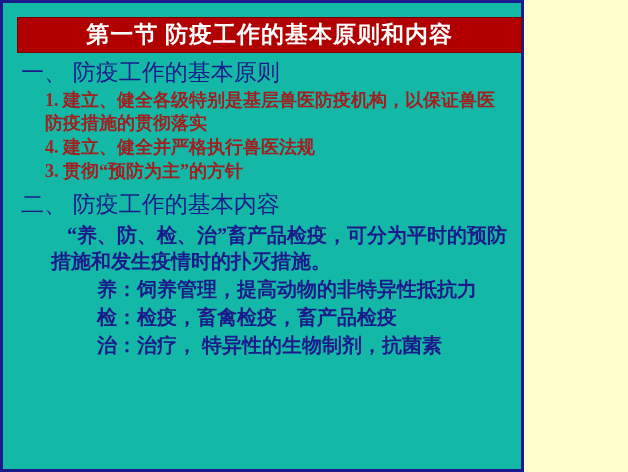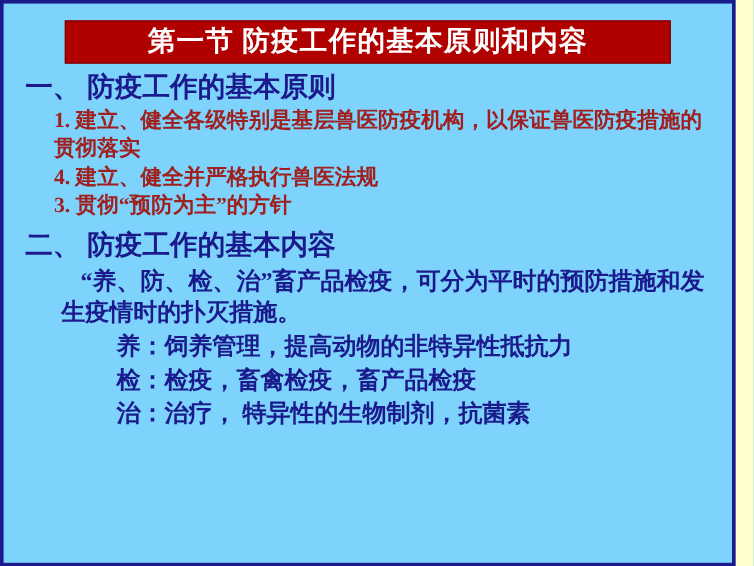--- a/index.html
+++ b/index.html
@@ -8,25 +8,25 @@
   }
   body {
     width: 628px;
     height: 472px;
     background: #ffffcc;
     font-family: "Liberation Serif", "DejaVu Serif", serif;
     overflow: hidden;
   }
   .slide {
     position: relative;
-    width: 613px;
+    width: 524px;
     height: 472px;
     box-sizing: border-box;
     border: 3px solid #1a1a8c;
-    background: #7dd3fc;
+    background: #14b8a6;
   }
   .inner {
     position: absolute;
     left: 0; top: 0; right: 0; bottom: 0;
     padding: 10px 14px 0 14px;
     box-sizing: border-box;
   }
   .title-bar {
     margin: 4px auto 6px auto;
     width: 505px;
@@ -40,21 +40,21 @@
     color: #ffffff;
     font-size: 23px;
     font-weight: bold;
     letter-spacing: 1px;
     line-height: 1.1;
     font-family: "Liberation Serif", "DejaVu Serif", serif;
   }
   .h1 {
     color: #1a1a8c;
     font-size: 23px;
-    font-weight: bold;
+    font-weight: normal;
     line-height: 1.2;
     margin: 4px 0 2px 4px;
   }
   .bullet {
     color: #a02020;
     font-size: 18px;
     font-weight: bold;
     line-height: 1.28;
     margin: 1px 0 1px 28px;
     text-indent: 0;

